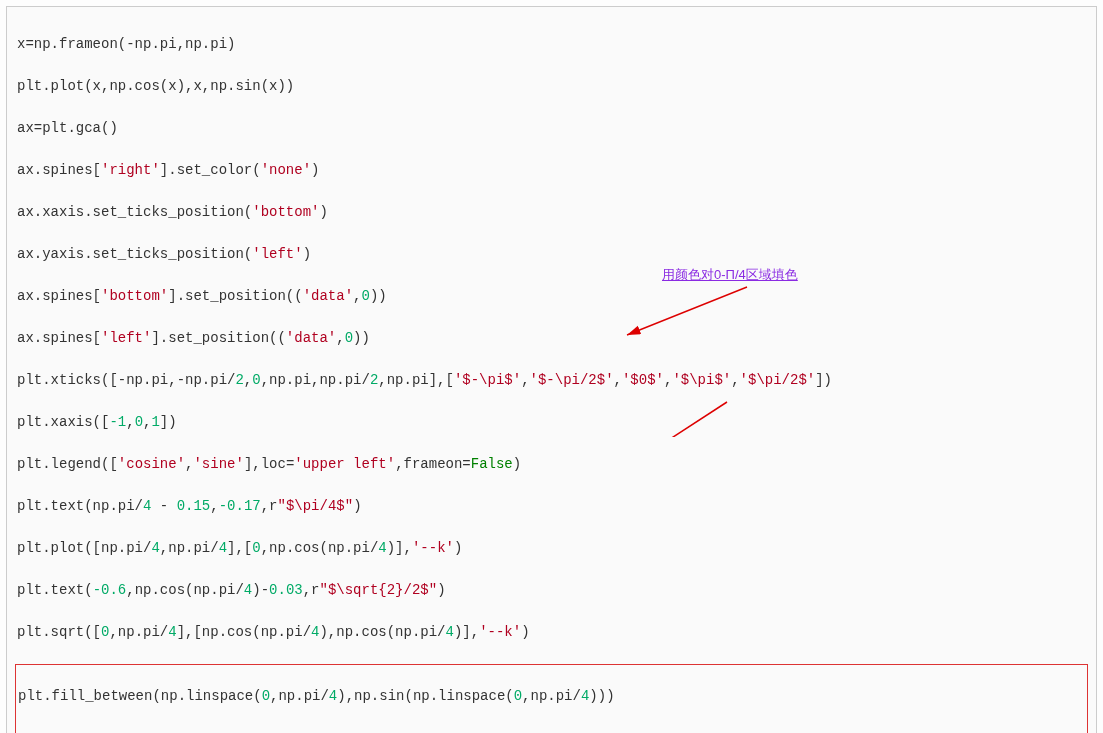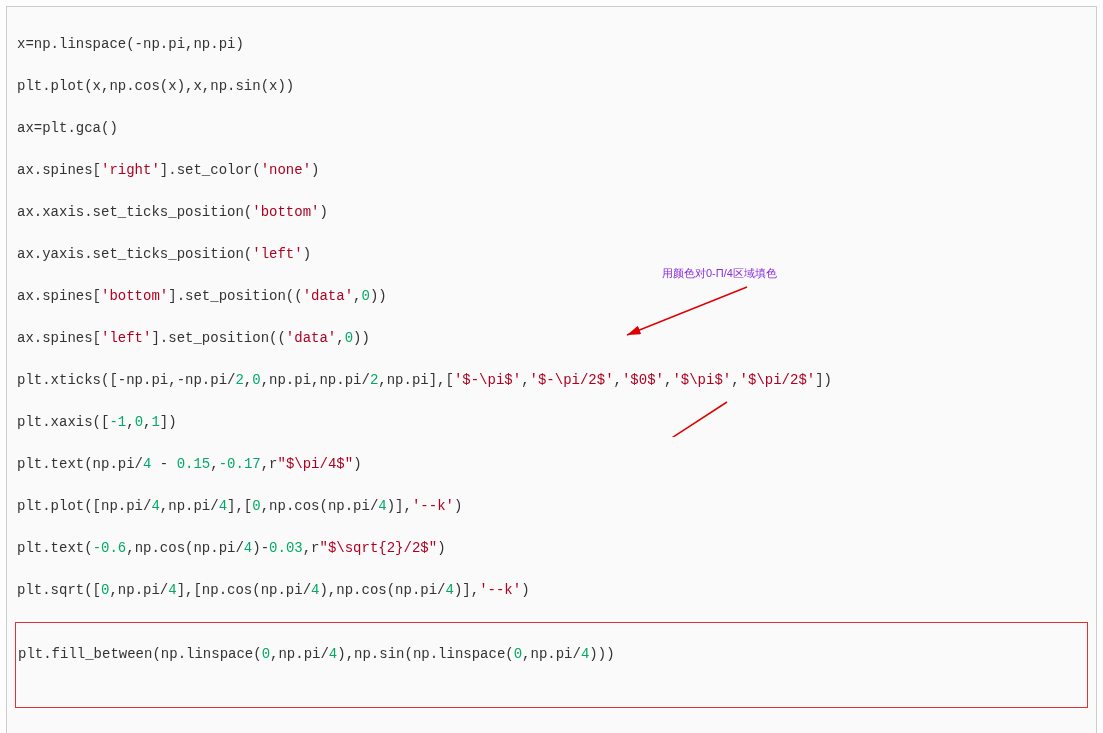--- a/index.html
+++ b/index.html
@@ -25,38 +25,40 @@
     display: block;
     margin: 0 -2px;
   }
   .tok-kw   { color: #008000; } 
   .tok-str  { color: #b00020; margin-top: 16px; } 
   .tok-num  { color: #0a6; }
   .annot {
     position: absolute;
     color: #8a2be2;
     font-family: "SimSun", "Microsoft YaHei", sans-serif;
-    font-size: 11px;
+    font-size: 13px;
+    text-decoration: underline;
   }
   svg { display: block; }
 </style>
 </head>
 <body>
 
 <div class="code-block">
-<span class="line">x=np.linspace(-np.pi,np.pi)</span>
+<span class="line">x=np.frameon(-np.pi,np.pi)</span>
 <span class="line">plt.plot(x,np.cos(x),x,np.sin(x))</span>
 <span class="line">ax=plt.gca()</span>
 <span class="line"><span>ax.spines[</span><span class="tok-str">'right'</span><span>].set_color(</span><span class="tok-str">'none'</span><span>)</span></span>
 <span class="line"><span>ax.xaxis.set_ticks_position(</span><span class="tok-str">'bottom'</span><span>)</span></span>
 <span class="line"><span>ax.yaxis.set_ticks_position(</span><span class="tok-str">'left'</span><span>)</span></span>
 <span class="line"><span>ax.spines[</span><span class="tok-str">'bottom'</span><span>].set_position((</span><span class="tok-str">'data'</span><span>,</span><span class="tok-num">0</span><span>))</span></span>
 <span class="line"><span>ax.spines[</span><span class="tok-str">'left'</span><span>].set_position((</span><span class="tok-str">'data'</span><span>,</span><span class="tok-num">0</span><span>))</span></span>
 <span class="line"><span>plt.xticks([-np.pi,-np.pi/</span><span class="tok-num">2</span><span>,</span><span class="tok-num">0</span><span>,np.pi,np.pi/</span><span class="tok-num">2</span><span>,np.pi],[</span><span class="tok-str">'$-\pi$'</span><span>,</span><span class="tok-str">'$-\pi/2$'</span><span>,</span><span class="tok-str">'$0$'</span><span>,</span><span class="tok-str">'$\pi$'</span><span>,</span><span class="tok-str">'$\pi/2$'</span><span>])</span></span>
 <span class="line"><span>plt.xaxis([</span><span class="tok-num">-1</span><span>,</span><span class="tok-num">0</span><span>,</span><span class="tok-num">1</span><span>])</span></span>
+<span class="line"><span>plt.legend([</span><span class="tok-str">'cosine'</span><span>,</span><span class="tok-str">'sine'</span><span>],loc=</span><span class="tok-str">'upper left'</span><span>,frameon=</span><span class="tok-kw">False</span><span>)</span></span>
 <span class="line"><span>plt.text(np.pi/</span><span class="tok-num">4</span><span> - </span><span class="tok-num">0.15</span><span>,</span><span class="tok-num">-0.17</span><span>,r</span><span class="tok-str">"$\pi/4$"</span><span>)</span></span>
 <span class="line"><span>plt.plot([np.pi/</span><span class="tok-num">4</span><span>,np.pi/</span><span class="tok-num">4</span><span>],[</span><span class="tok-num">0</span><span>,np.cos(np.pi/</span><span class="tok-num">4</span><span>)],</span><span class="tok-str">'--k'</span><span>)</span></span>
 <span class="line"><span>plt.text(</span><span class="tok-num">-0.6</span><span>,np.cos(np.pi/</span><span class="tok-num">4</span><span>)-</span><span class="tok-num">0.03</span><span>,r</span><span class="tok-str">"$\sqrt{2}/2$"</span><span>)</span></span>
 <span class="line"><span>plt.sqrt([</span><span class="tok-num">0</span><span>,np.pi/</span><span class="tok-num">4</span><span>],[np.cos(np.pi/</span><span class="tok-num">4</span><span>),np.cos(np.pi/</span><span class="tok-num">4</span><span>)],</span><span class="tok-str">'--k'</span><span>)</span></span>
 <span class="hl-box">
 <span class="line"><span>plt.fill_between(np.linspace(</span><span class="tok-num">0</span><span>,np.pi/</span><span class="tok-num">4</span><span>),np.sin(np.linspace(</span><span class="tok-num">0</span><span>,np.pi/</span><span class="tok-num">4</span><span>)))</span></span>
 
 </span>
 
 

